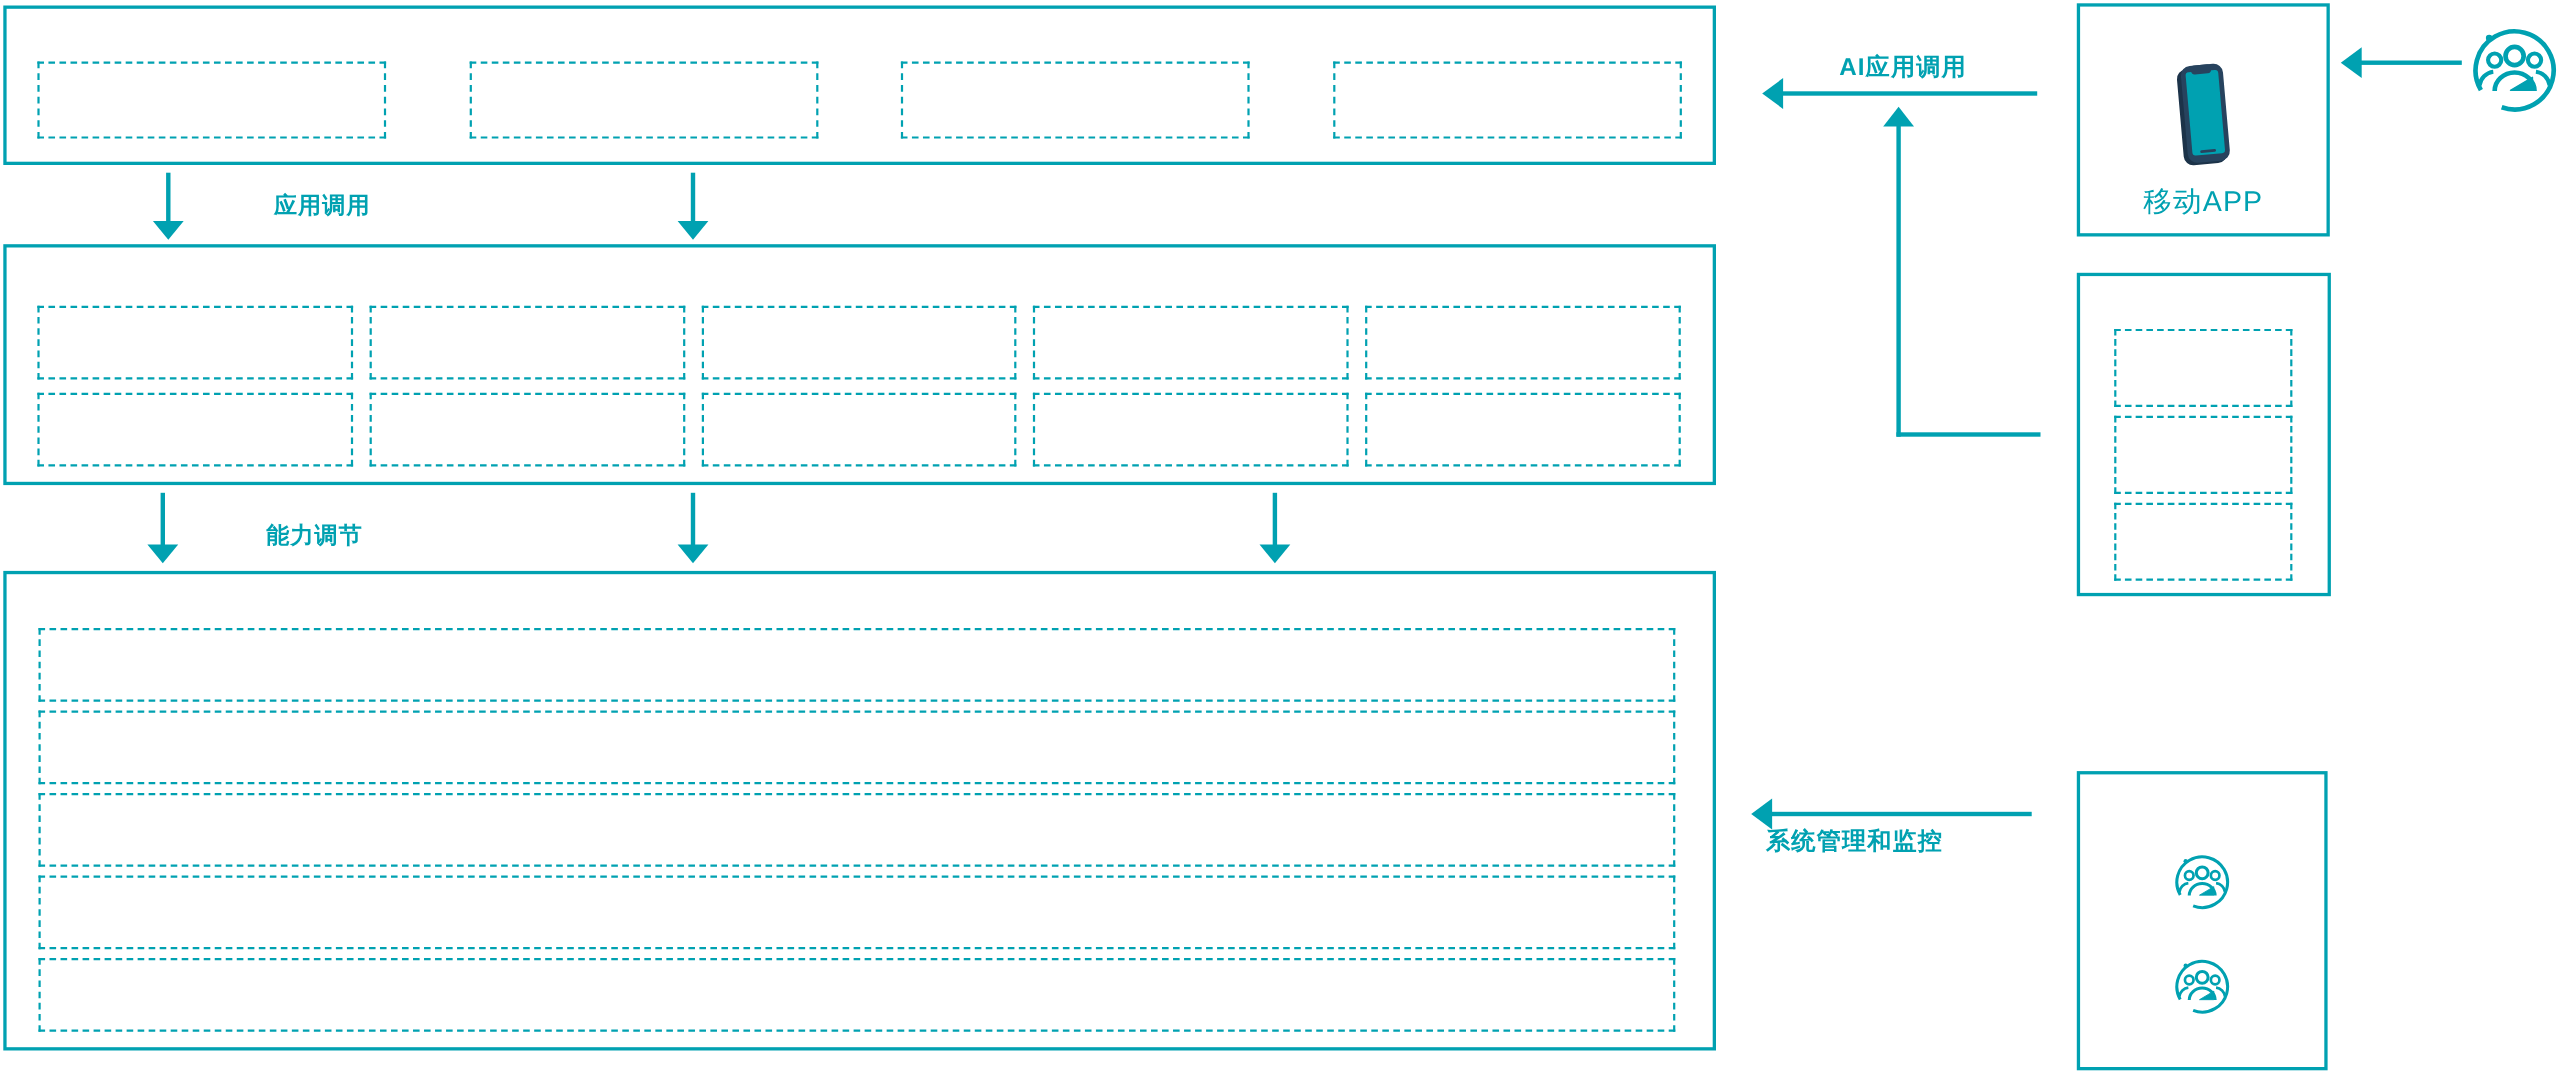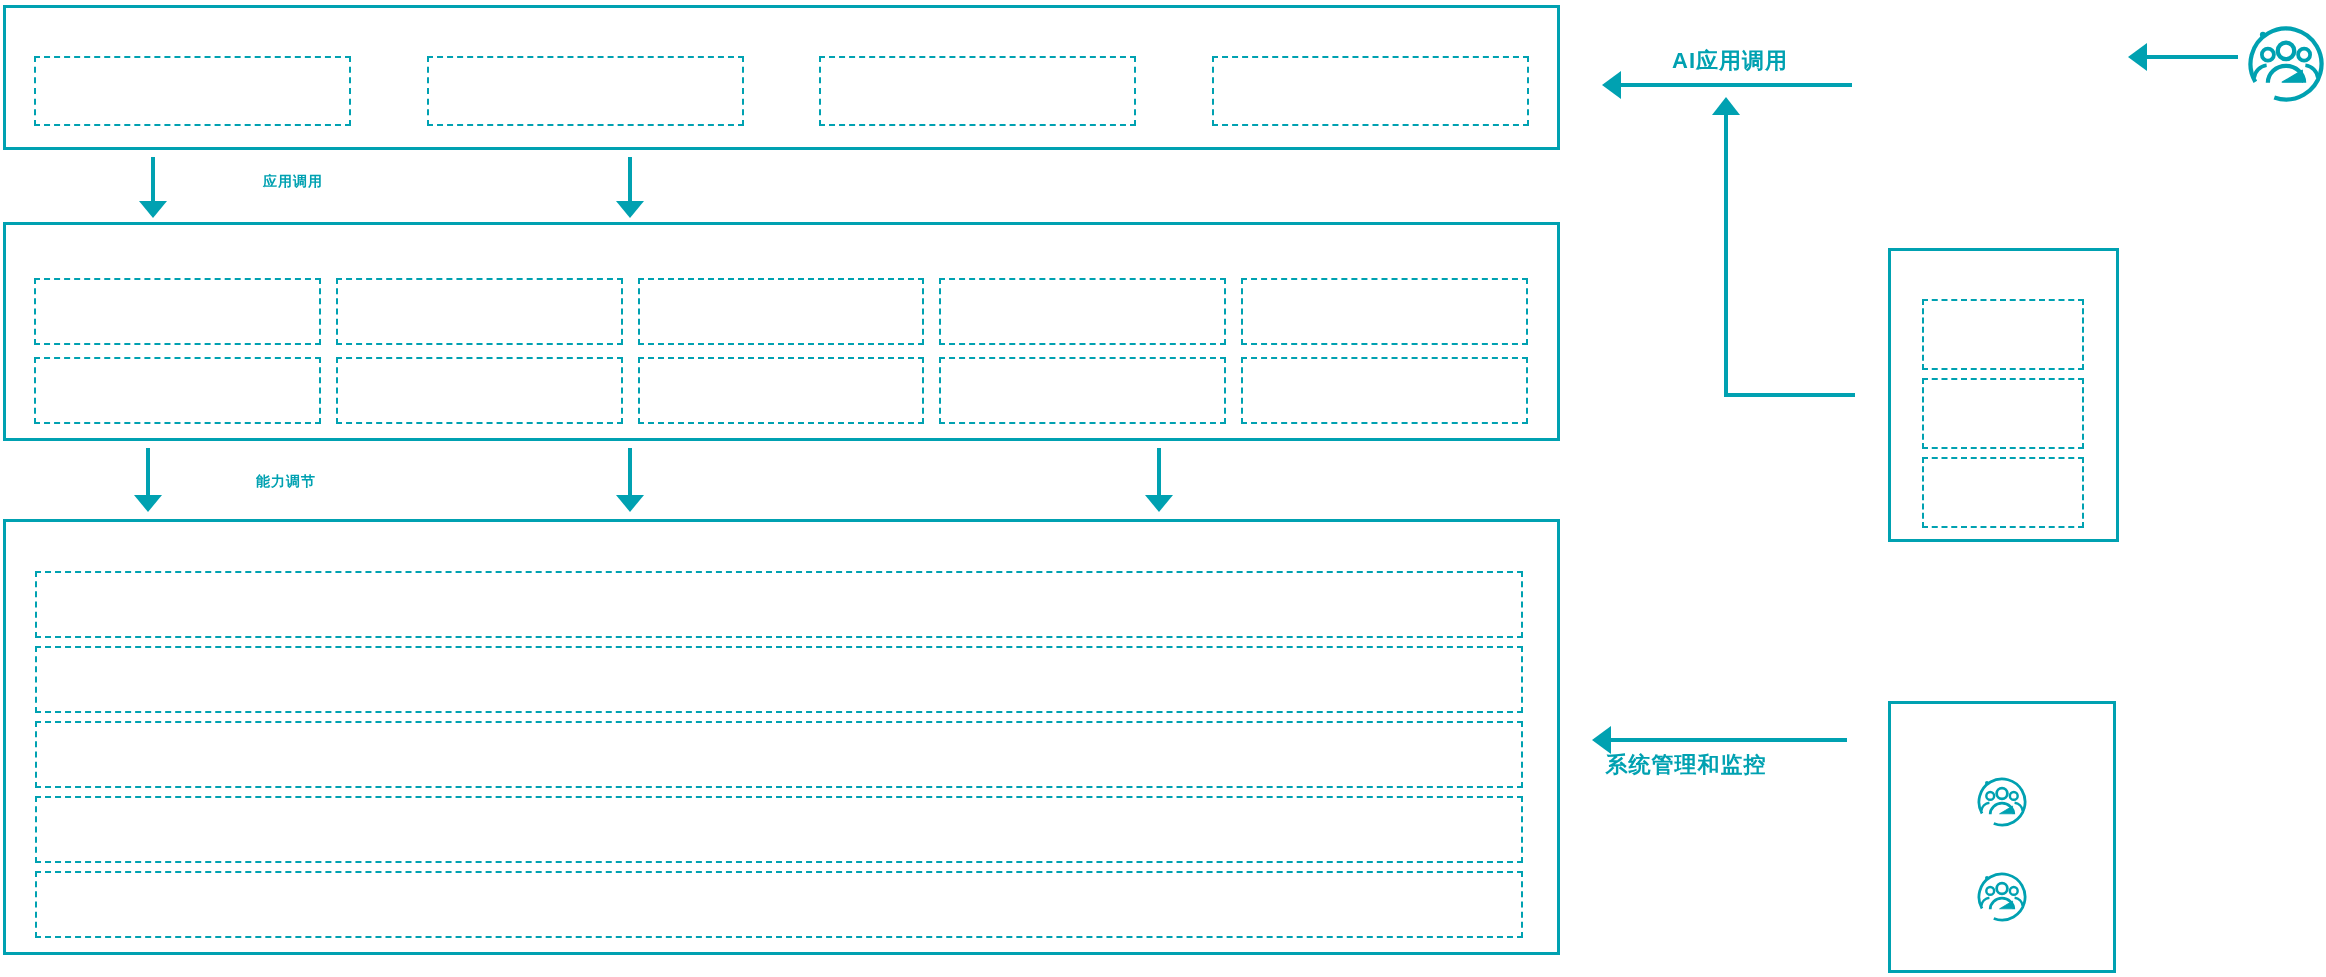--- a/index.html
+++ b/index.html
@@ -36,21 +36,21 @@
   #box-stack .dash-box{ width:162px; height:71px; }
 
   #box-admin{ left:1888px; top:701px; width:228px; height:272px;
     display:flex; flex-direction:column; align-items:center; gap:43px; padding-top:72px; }
 
   .users-icon{ display:block; }
   #icon-user-main{ position:absolute; left:2246px; top:24px; }
 
   
   .flow-label{ position:absolute; width:220px; text-align:center; color:var(--teal);
-    font-weight:bold; font-size:14px; letter-spacing:1px; white-space:nowrap; }
+    font-weight:bold; font-size:21px; letter-spacing:1px; white-space:nowrap; }
   #label-ai, #label-sys{ font-size:22px; }
   #label-app{ left:183px; top:173px; }
   #label-cap{ left:176px; top:473px; }
   #label-ai{ left:1620px; top:46px; }
   #label-sys{ left:1576px; top:750px; }
 
   
   .arrow-down{ position:absolute; width:28px; }
   .arrow-down::before{ content:""; position:absolute; left:12px; top:0; bottom:15px;
     width:4px; background:var(--teal); }
@@ -137,20 +137,26 @@
       <div class="dash-box"></div>
     </section>
 
   <div class="flow-label" id="label-ai">AI应用调用</div>
   <div class="arrow-left" style="left:1602px; top:71px; width:250px"></div>
 
   <div class="line" style="left:1724px; top:113px; width:4px; height:284px"></div>
   <div class="line" style="left:1724px; top:393px; width:131px; height:4px"></div>
   <div class="arrow-up-head" style="left:1712px; top:97px"></div>
 
+  <section class="panel" id="box-mobile">
+    <svg class="phone" width="58" height="96" viewBox="0 0 60 100">
+      <use href="#mobile-phone"></use>
+    </svg>
+    <div class="caption">移动APP</div>
+  </section>
 
   <svg class="users-icon" id="icon-user-main" width="80" height="80" viewBox="0 0 64 64">
       <use href="#users-group"></use>
     </svg>
   <div class="arrow-left" style="left:2128px; top:43px; width:110px"></div>
 
   <section class="panel" id="box-stack">
     <div class="dash-box"></div>
   <div class="dash-box"></div>
       <div class="dash-box"></div>

